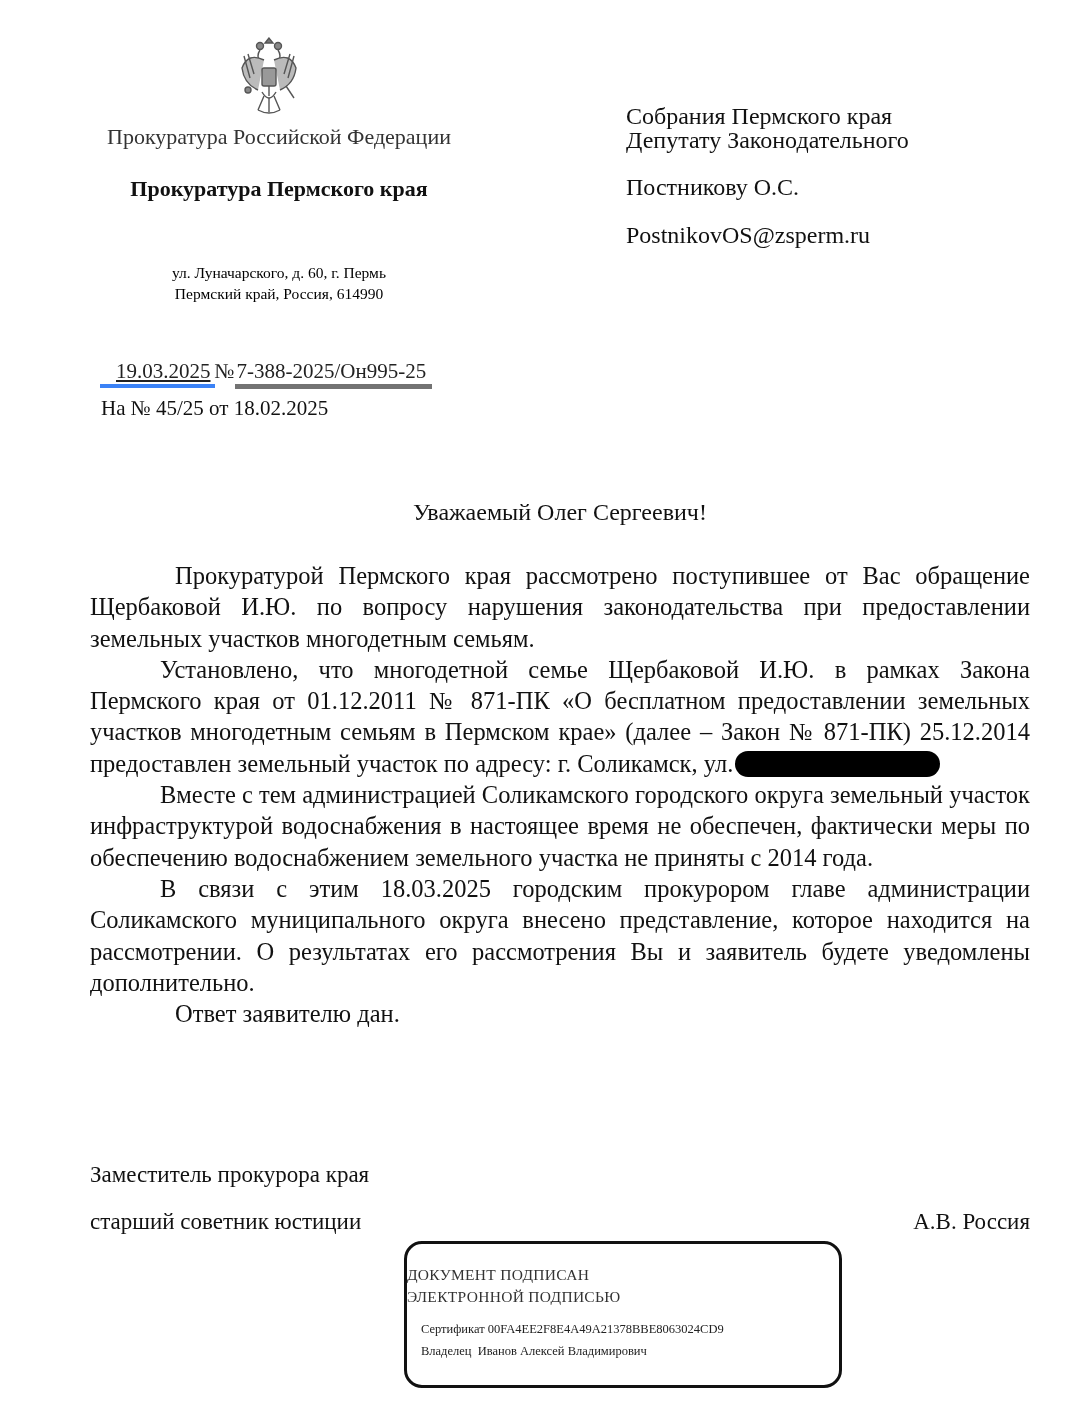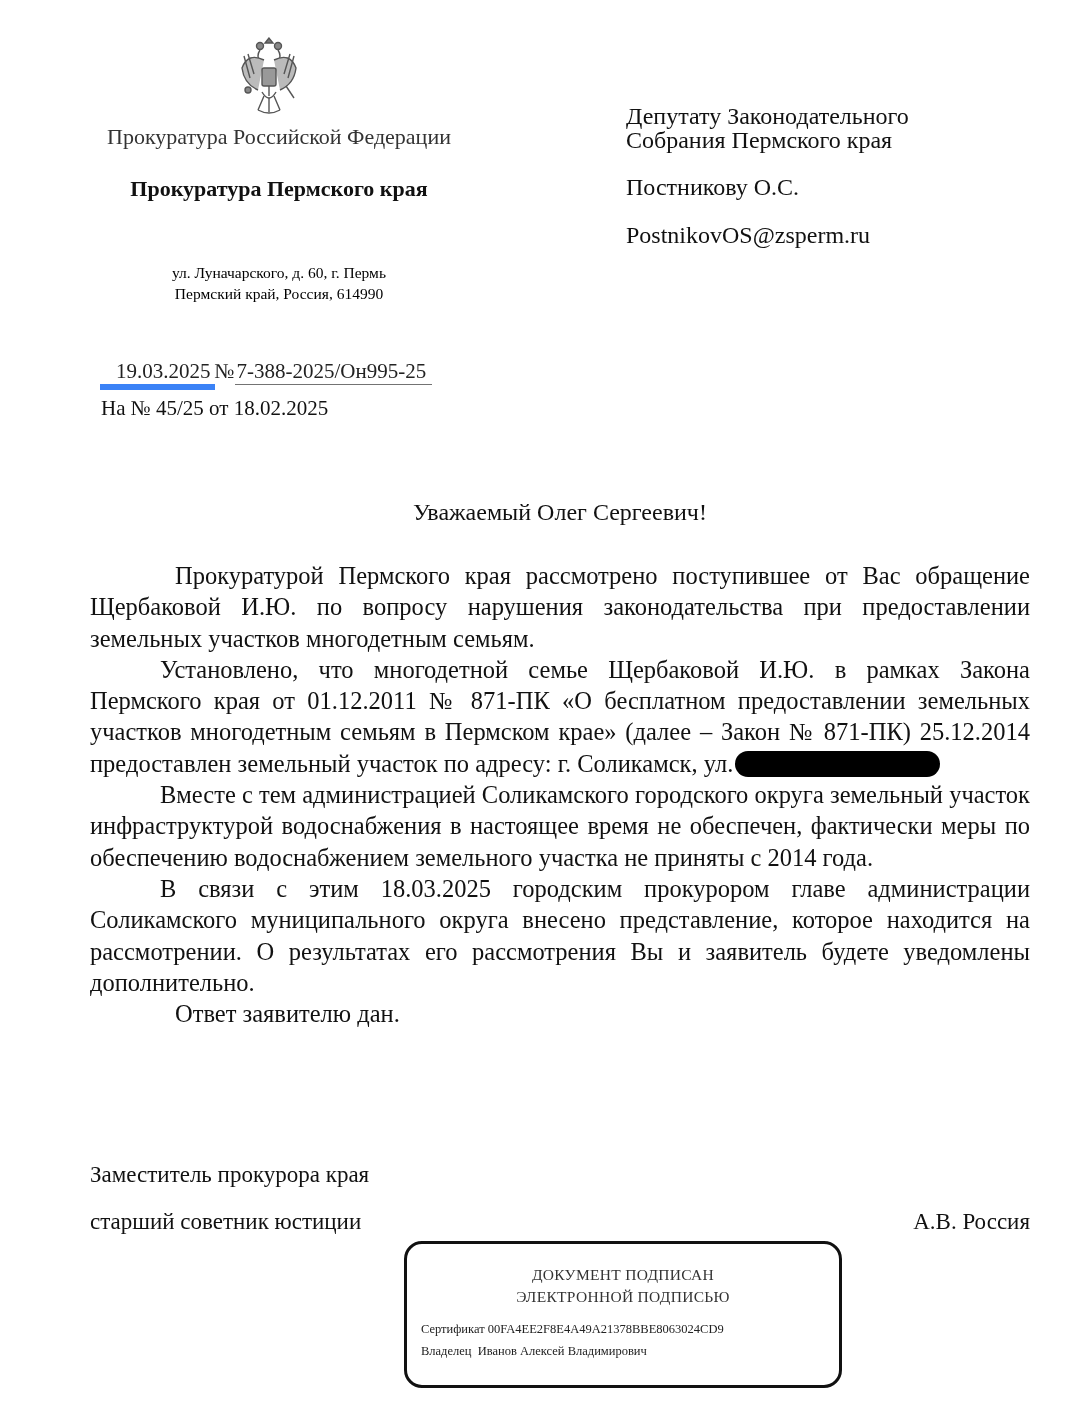--- a/index.html
+++ b/index.html
@@ -4,37 +4,37 @@
 <style>
   html, body { margin: 0; padding: 0; background: #ffffff; }
   body { width: 1080px; height: 1404px; position: relative; overflow: hidden;
          font-family: "Liberation Serif", "DejaVu Serif", serif; color: #111; }
   .abs { position: absolute; }
   .emblem { left: 238px; top: 30px; width: 62px; height: 92px; }
   .org-top { left: 90px; width: 378px; top: 124px; text-align: center; font-size: 22px; color: #333; }
   .org-main { left: 90px; width: 378px; top: 176px; text-align: center; font-size: 22px; font-weight: bold; color: #111; }
   .address { left: 90px; width: 378px; top: 262px; text-align: center; font-size: 15.5px; line-height: 21px; color: #000000; }
   .regline { left: 100px; top: 358px; font-size: 21px; color: #222; white-space: nowrap; }
-  .regline .u { display: inline-block; border-bottom: 6px solid #3b82f6; padding: 0 4px 0 16px; line-height: 26px; }
-  .regline .u2 { display: inline-block; border-bottom: 1px solid #737373; padding: 0 6px 0 2px; line-height: 26px; }
+  .regline .u { display: inline-block; border-bottom: 4px solid #3b82f6; padding: 0 4px 0 16px; line-height: 26px; text-decoration: underline; }
+  .regline .u2 { display: inline-block; border-bottom: 5px solid #737373; padding: 0 6px 0 2px; line-height: 26px; }
   .reply { left: 101px; top: 396px; font-size: 21px; color: #111; }
   .addressee { left: 626px; top: 104px; font-size: 24px; color: #111; line-height: 24px; }
   .addressee div { white-space: nowrap; }
   .addr-name { left: 626px; top: 174px; font-size: 24px; }
   .addr-email { left: 626px; top: 222px; font-size: 24px; }
   .greeting { left: 0; width: 1120px; top: 499px; text-align: center; font-size: 24px; }
   .body-text { left: 90px; width: 940px; top: 560px; font-size: 24.5px; line-height: 31.3px; text-align: justify; }
   .body-text p { margin: 0; text-indent: 70px; }
   .body-text p.first { text-indent: 85px; }
   .redact { display: inline-block; width: 205px; height: 26px; background: #000; border-radius: 13px; vertical-align: -5px; margin-left: 2px; }
   .sig-title { left: 90px; top: 1162px; font-size: 23px; }
   .sig-rank { left: 90px; top: 1209px; font-size: 23px; }
   .sig-name { right: 50px; top: 1209px; font-size: 23px; }
   .stamp { left: 404px; top: 1241px; width: 438px; height: 147px; border: 3.5px solid #111; border-radius: 18px; box-sizing: border-box; }
-  .stamp-title { position: absolute; left: 0; right: 0; top: 20px; text-align: center; font-size: 15.5px; line-height: 22px; color: #333; letter-spacing: 0.3px; }
+  .stamp-title { position: absolute; left: 0; right: 0; top: 20px; text-align: left; font-size: 15.5px; line-height: 22px; color: #333; letter-spacing: 0.3px; }
   .stamp-lines { position: absolute; left: 14px; top: 74px; font-size: 12.5px; line-height: 22px; color: #222; white-space: nowrap; }
   .stamp-lines b { font-weight: normal; }
 </style>
 </head>
 <body>
 
 <svg class="abs emblem" viewBox="0 0 62 92">
   <g fill="none" stroke="#555" stroke-width="1.4">
     <path d="M31 8 l-4 5 h8 z" fill="#777"></path>
     <circle cx="22" cy="16" r="3.5" fill="#888"></circle>
@@ -57,22 +57,22 @@
   <div>ул. Луначарского, д. 60, г. Пермь</div>
   <div>Пермский край, Россия, 614990</div>
 </div>
 
 <div class="abs regline">
   <span class="u">19.03.2025</span><span>№</span><span class="u2">7-388-2025/Он995-25</span>
 </div>
 <div class="abs reply">На № 45/25 от 18.02.2025</div>
 
 <div class="abs addressee">
+  <div>Собрания Пермского края</div>
   <div>Депутату Законодательного</div>
-  <div>Собрания Пермского края</div>
 </div>
 <div class="abs addr-name">Постникову О.С.</div>
 <div class="abs addr-email">PostnikovOS@zsperm.ru</div>
 
 <div class="abs greeting">Уважаемый Олег Сергеевич!</div>
 
 <div class="abs body-text">
   <p class="first">Прокуратурой Пермского края рассмотрено поступившее от Вас обращение Щербаковой И.Ю. по вопросу нарушения законодательства при предоставлении земельных участков многодетным семьям.</p>
   <p><span>Установлено, что многодетной семье Щербаковой И.Ю. в рамках Закона Пермского края от 01.12.2011 № 871-ПК «О бесплатном предоставлении земельных участков многодетным семьям в Пермском крае» (далее – Закон № 871-ПК) 25.12.2014 предоставлен земельный участок по адресу: г. Соликамск, ул.</span><span class="redact"></span></p>
   <p>Вместе с тем администрацией Соликамского городского округа земельный участок инфраструктурой водоснабжения в настоящее время не обеспечен, фактически меры по обеспечению водоснабжением земельного участка не приняты с 2014 года.</p>

